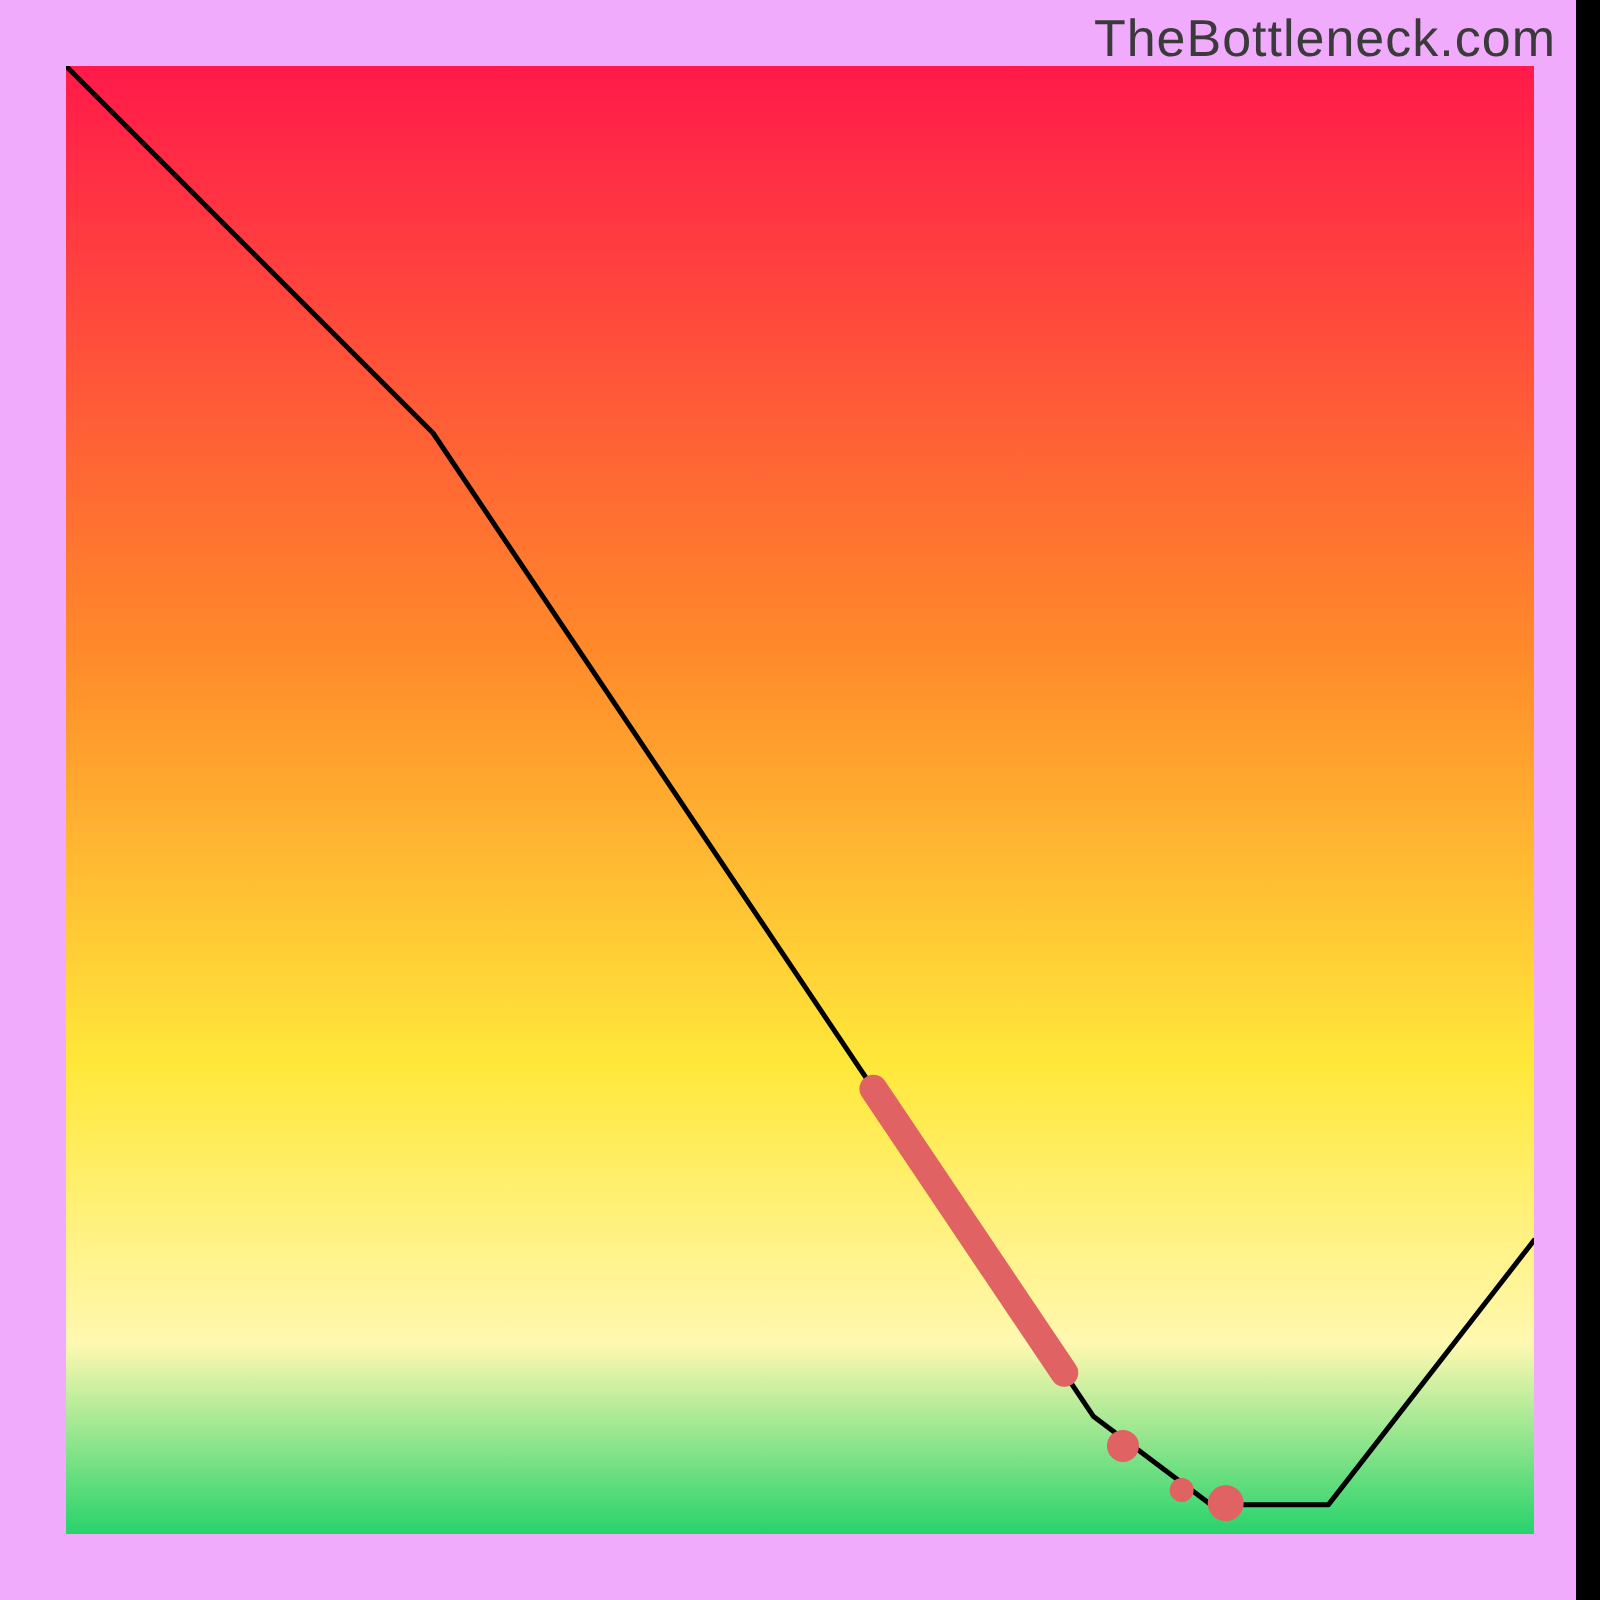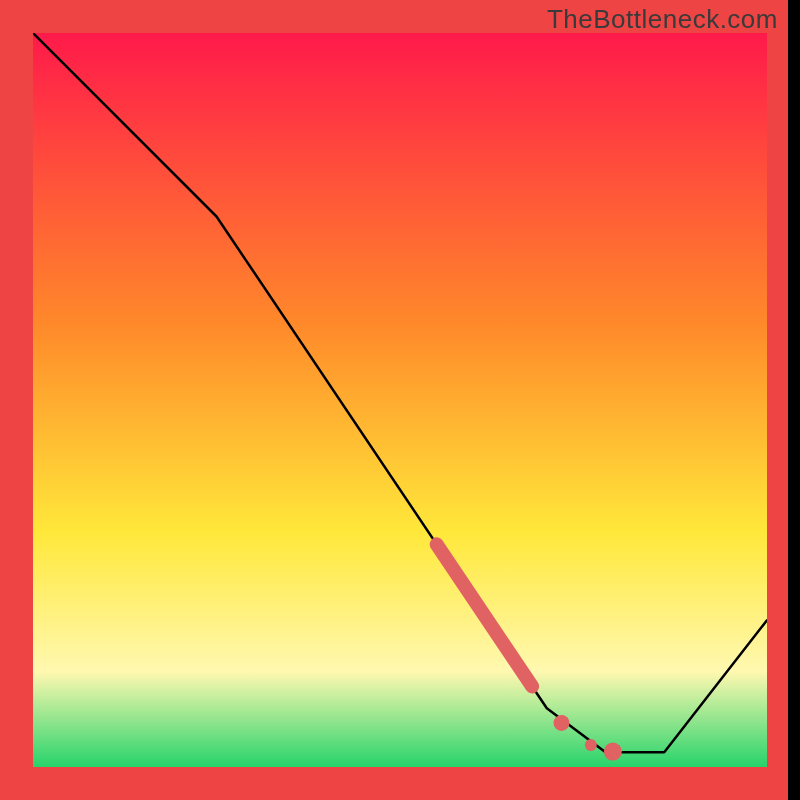--- a/index.html
+++ b/index.html
@@ -7,21 +7,21 @@
     padding: 0;
     width: 800px;
     height: 800px;
     background: #000;
     font-family: Arial, Helvetica, sans-serif;
   }
   .frame {
     position: relative;
     width: 788px;
     height: 800px;
-    background: #ef4444;
+    background: #f0abfc;
   }
   .watermark {
     position: absolute;
     top: 4px;
     right: 10px;
     color: #3a3a3a;
     font-size: 26px;
     font-weight: 500;
     letter-spacing: 0.5px;
     z-index: 10;

